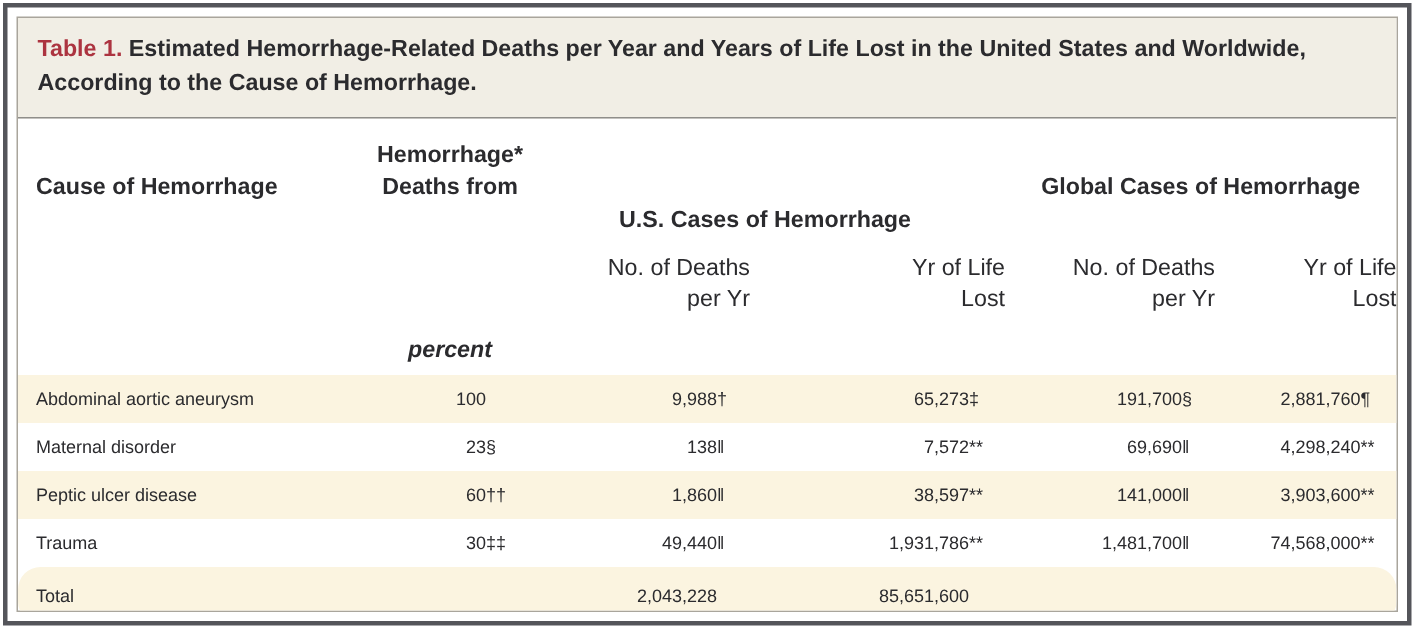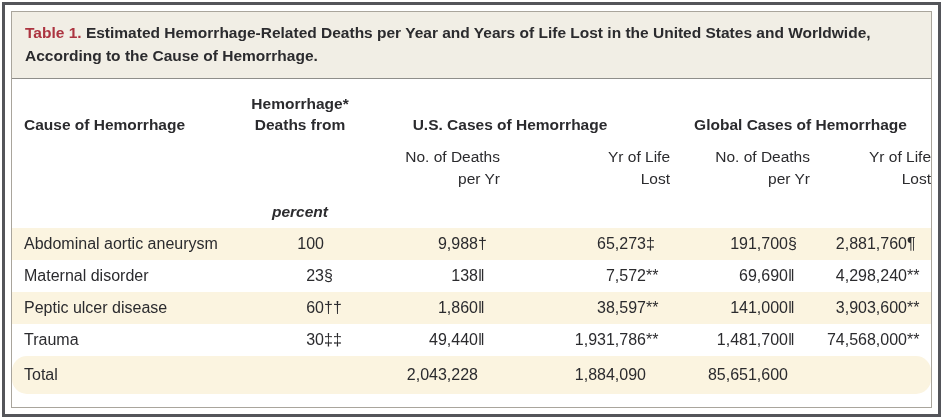--- a/index.html
+++ b/index.html
@@ -49,21 +49,21 @@
   .head-row2{margin-top:10px;line-height:1.4;}
   .unit-row{margin-top:14px;margin-bottom:6px;line-height:1.2;font-weight:bold;}
   .cell{min-width:0;}
   .cause-col{padding-left:12px;text-align:left;}
   .center{text-align:center;}
   .span-us{grid-column:3 / 5;text-align:center;}
   .span-global{grid-column:5 / 7;text-align:center;}
   .sub{text-align:right;color:var(--ink);}
   .sub-us-deaths{padding-left:40px;}
   .unit{font-style:italic;text-align:center;}
-  .tbody{flex:1 1 auto;font-size:16px;}
+  .tbody{flex:1 1 auto;font-size:12px;}
   .row{min-height:32px;align-items:center;}
   .row.stripe{background:var(--stripe);}
   .row.total-row{min-height:38px;border-radius:15px;}
   .num-cell{display:flex;justify-content:flex-end;align-items:baseline;}
   .num{text-align:right;white-space:pre;}
   .sym{display:inline-block;text-align:left;white-space:pre;}
   
   .row > .cell:nth-child(2) .sym{width:26px;}
   .row > .cell:nth-child(3) .sym{width:22px;}
   .row > .cell:nth-child(4) .sym{width:24px;}
@@ -81,22 +81,22 @@
       <span class="title-text">Estimated Hemorrhage-Related Deaths per Year and Years of Life Lost in the United States and Worldwide, According to the Cause of Hemorrhage.</span>
     </div>
 
     <div class="thead">
       <div class="grid head-row1">
         <div class="cell cause-col">Cause of Hemorrhage</div>
         <div class="cell center">
           <div>Hemorrhage*</div>
           <div>Deaths from</div>
         </div>
+        <div class="cell span-global">Global Cases of Hemorrhage</div>
         <div class="cell span-us">U.S. Cases of Hemorrhage</div>
-        <div class="cell span-global">Global Cases of Hemorrhage</div>
       </div>
 
       <div class="grid head-row2">
         <div class="cell"></div>
         <div class="cell"></div>
         <div class="cell sub sub-us-deaths">
           <div>No. of Deaths</div>
           <div>per Yr</div>
         </div>
         <div class="cell sub">
@@ -216,24 +216,20 @@
           <div class="cell cause-col">Total</div>
           <div class="cell num-cell">
             <span class="num"></span>
             <span class="sym"></span>
           </div>
           <div class="cell num-cell">
             <span class="num">2,043,228</span>
             <span class="sym"></span>
           </div>
           <div class="cell num-cell">
-            <span class="num">1,884,090</span>
-            <span class="sym"></span>
-          </div>
-          <div class="cell num-cell">
             <span class="num">85,651,600</span>
             <span class="sym"></span>
           </div>
         </div>
       </div>
 
   </div>
 </div>
 
 </body></html>

